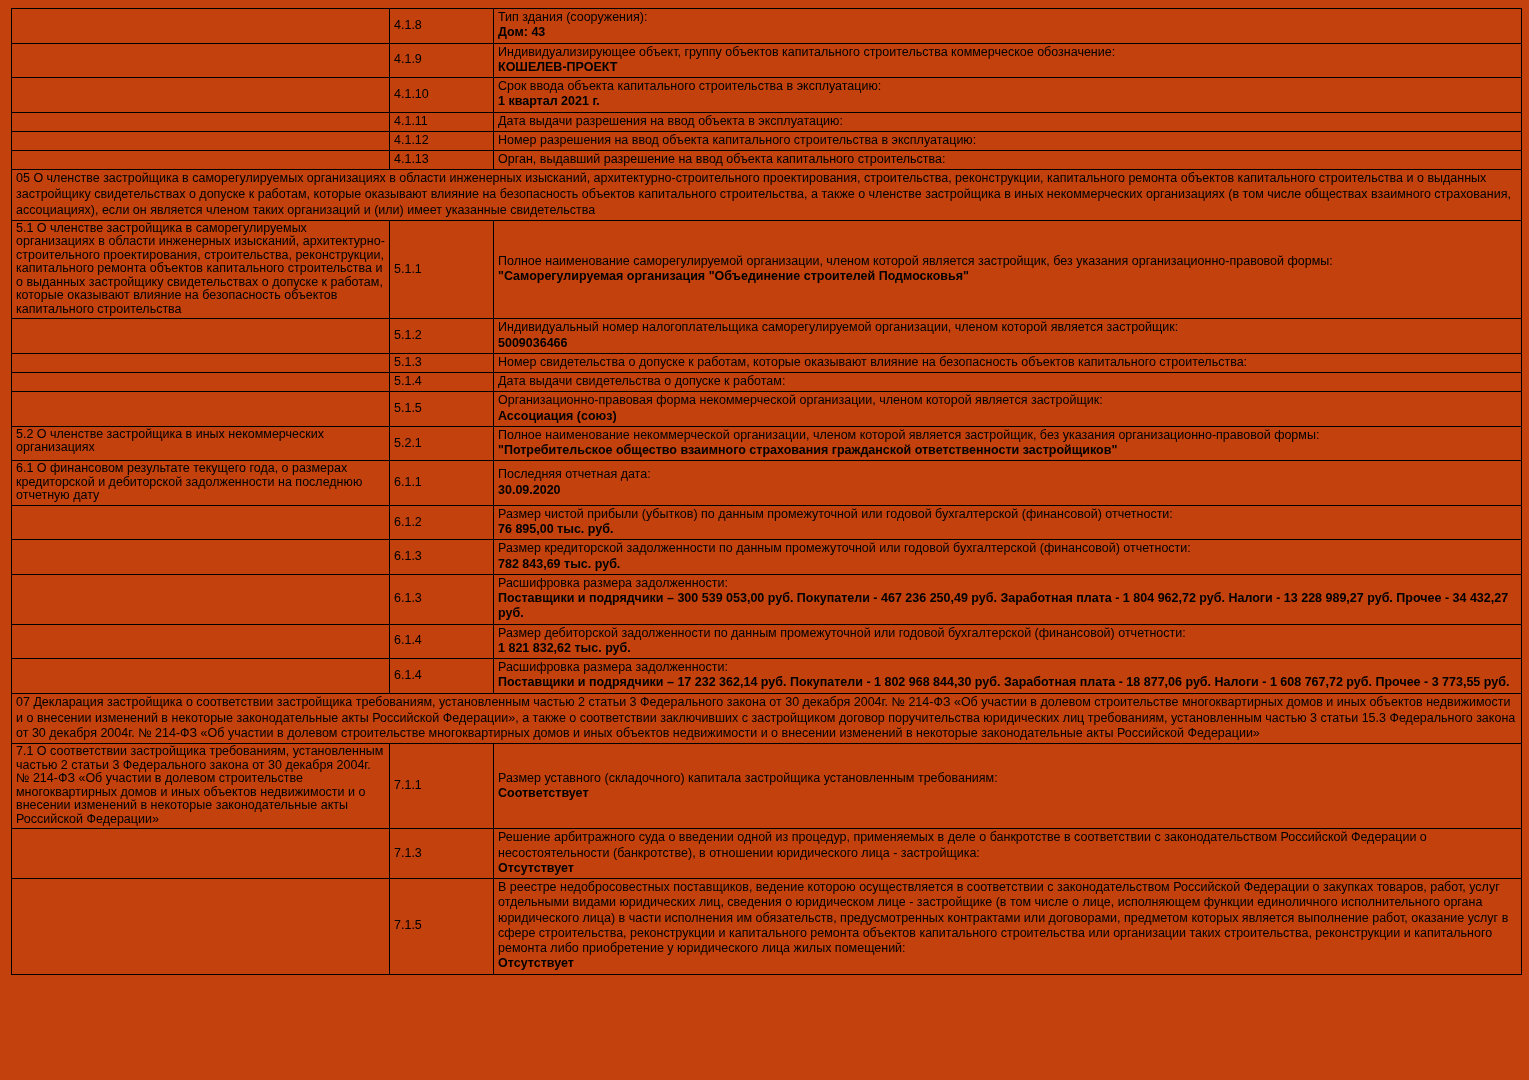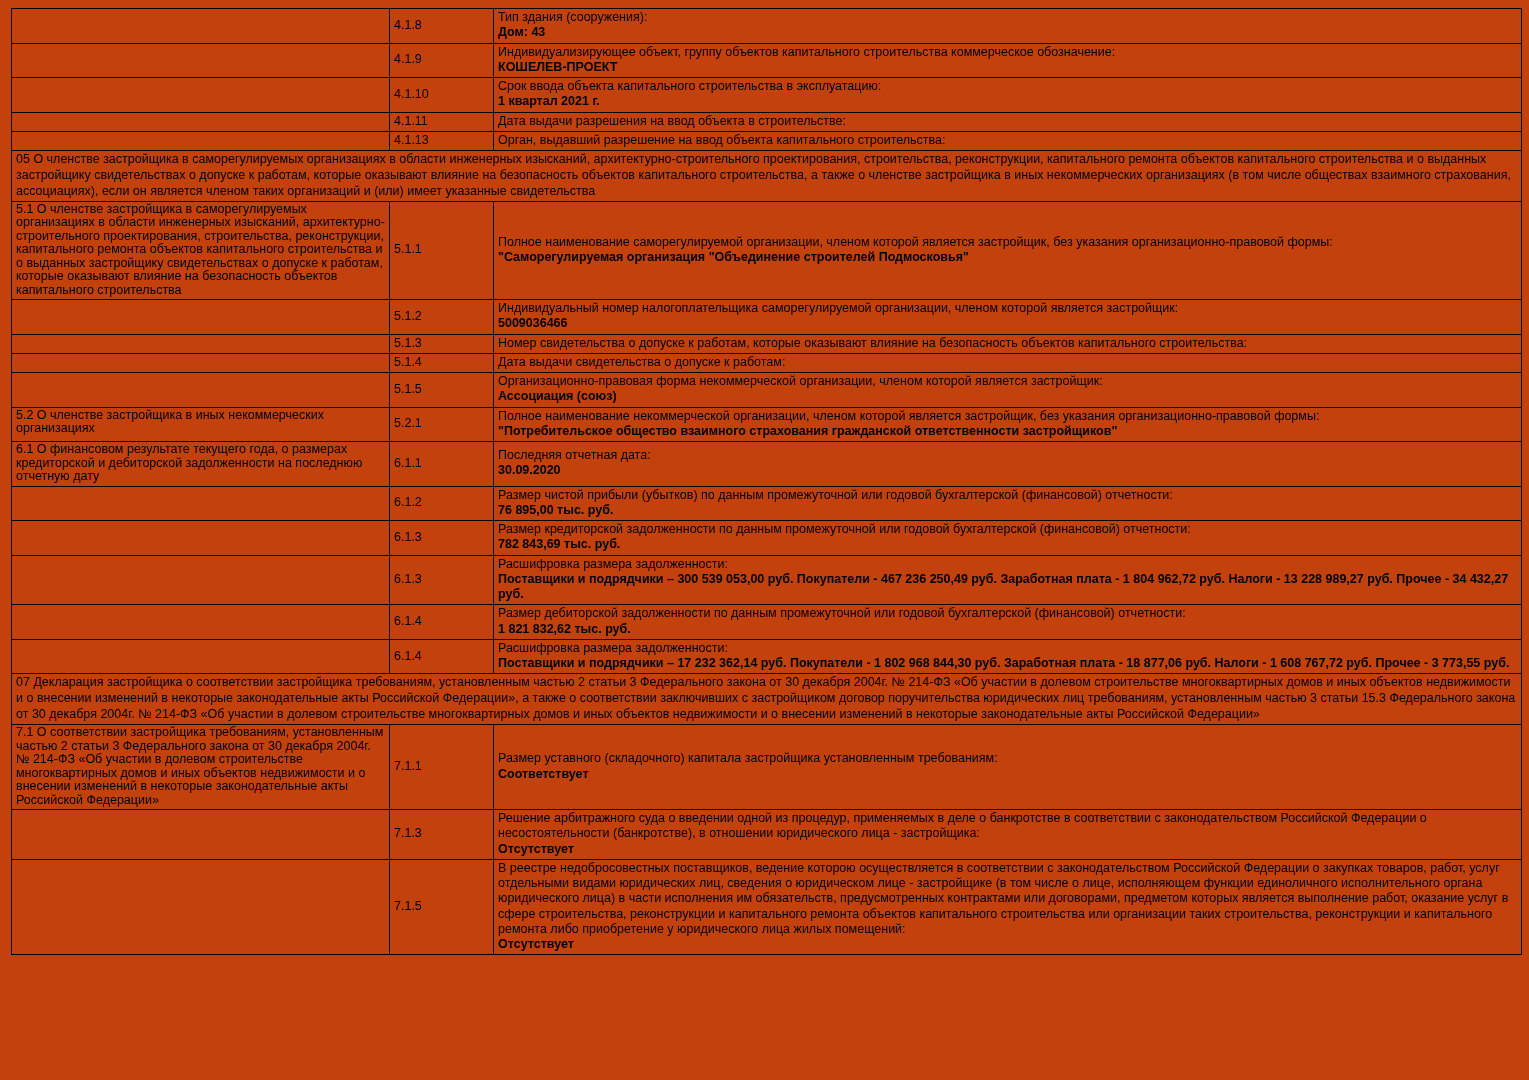--- a/index.html
+++ b/index.html
@@ -86,21 +86,28 @@
           <td class="num-cell">4.1.10</td>
           <td class="content-cell">
             <div class="row-label">Срок ввода объекта капитального строительства в эксплуатацию:</div>
             <div class="row-value">1 квартал 2021 г.</div>
           </td>
         </tr>
         <tr>
           <td class="left-cell"></td>
           <td class="num-cell">4.1.11</td>
           <td class="content-cell">
-            <div class="row-label">Дата выдачи разрешения на ввод объекта в строительстве:</div>
+            <div class="row-label">Дата выдачи разрешения на ввод объекта в эксплуатацию:</div>
+          </td>
+        </tr>
+        <tr>
+          <td class="left-cell"></td>
+          <td class="num-cell">4.1.12</td>
+          <td class="content-cell">
+            <div class="row-label">Номер разрешения на ввод объекта капитального строительства в эксплуатацию:</div>
           </td>
         </tr>
         <tr>
           <td class="left-cell"></td>
           <td class="num-cell">4.1.13</td>
           <td class="content-cell">
             <div class="row-label">Орган, выдавший разрешение на ввод объекта капитального строительства:</div>
           </td>
         </tr>
         <tr>

